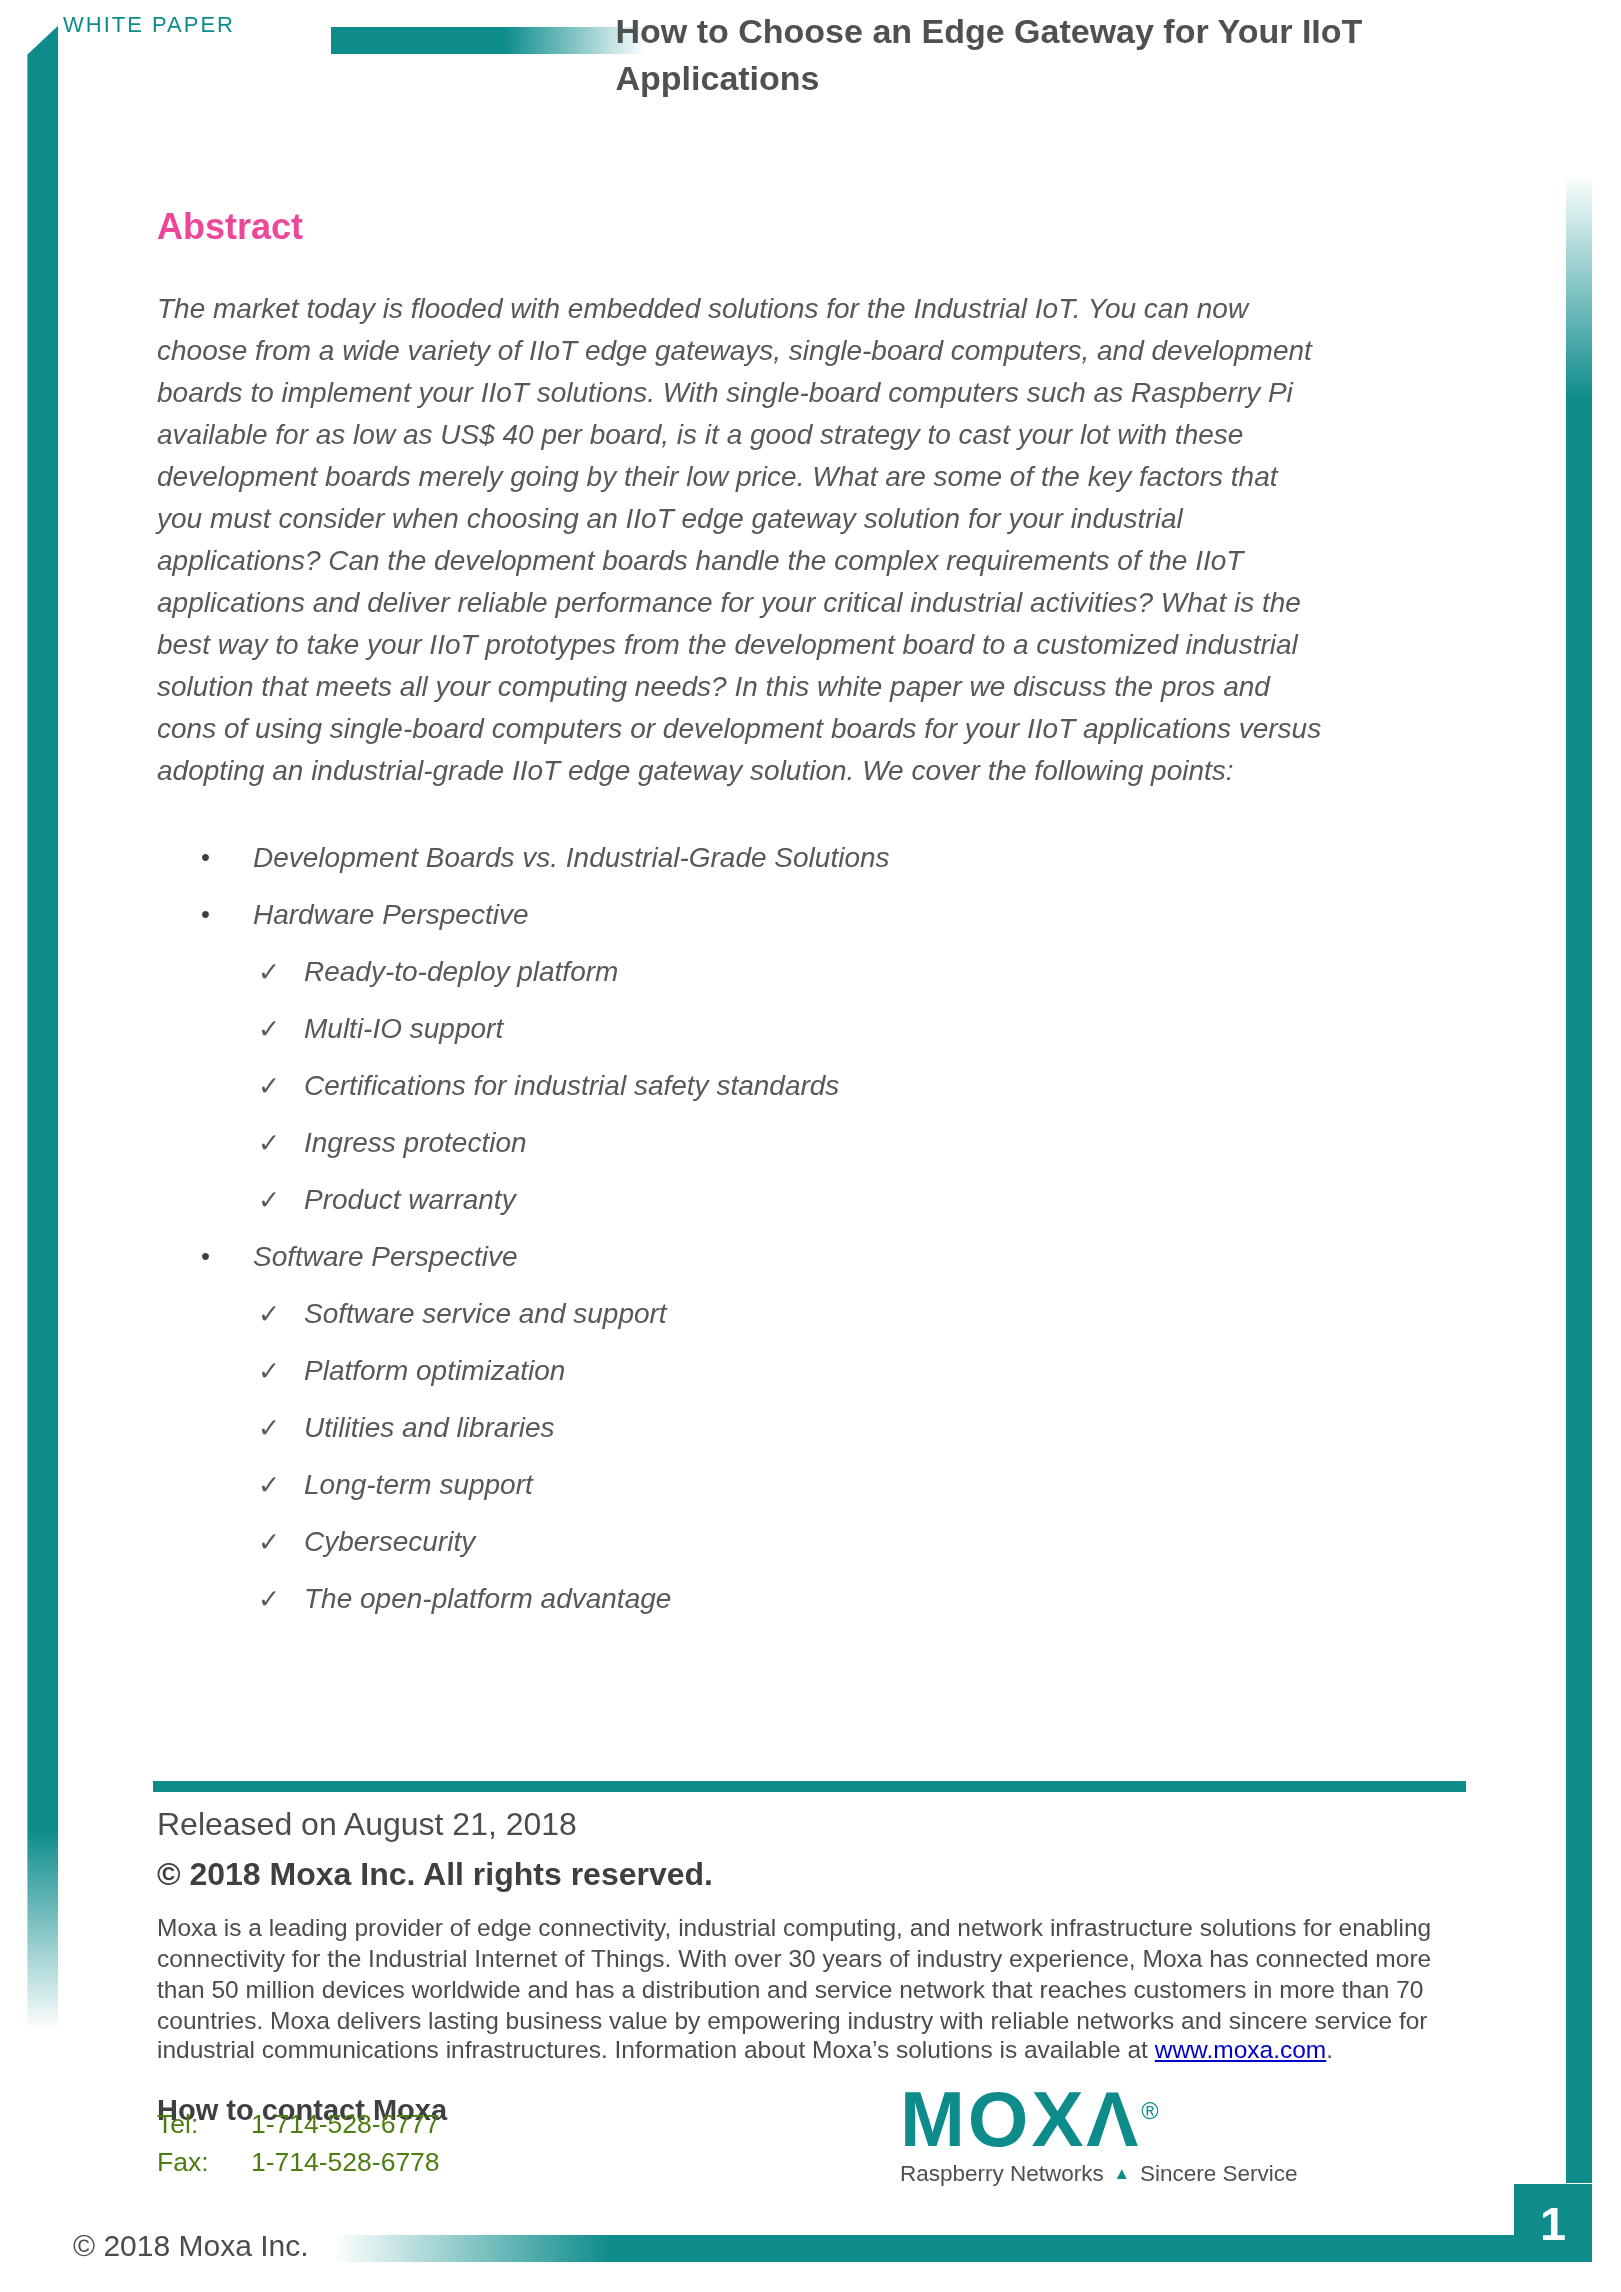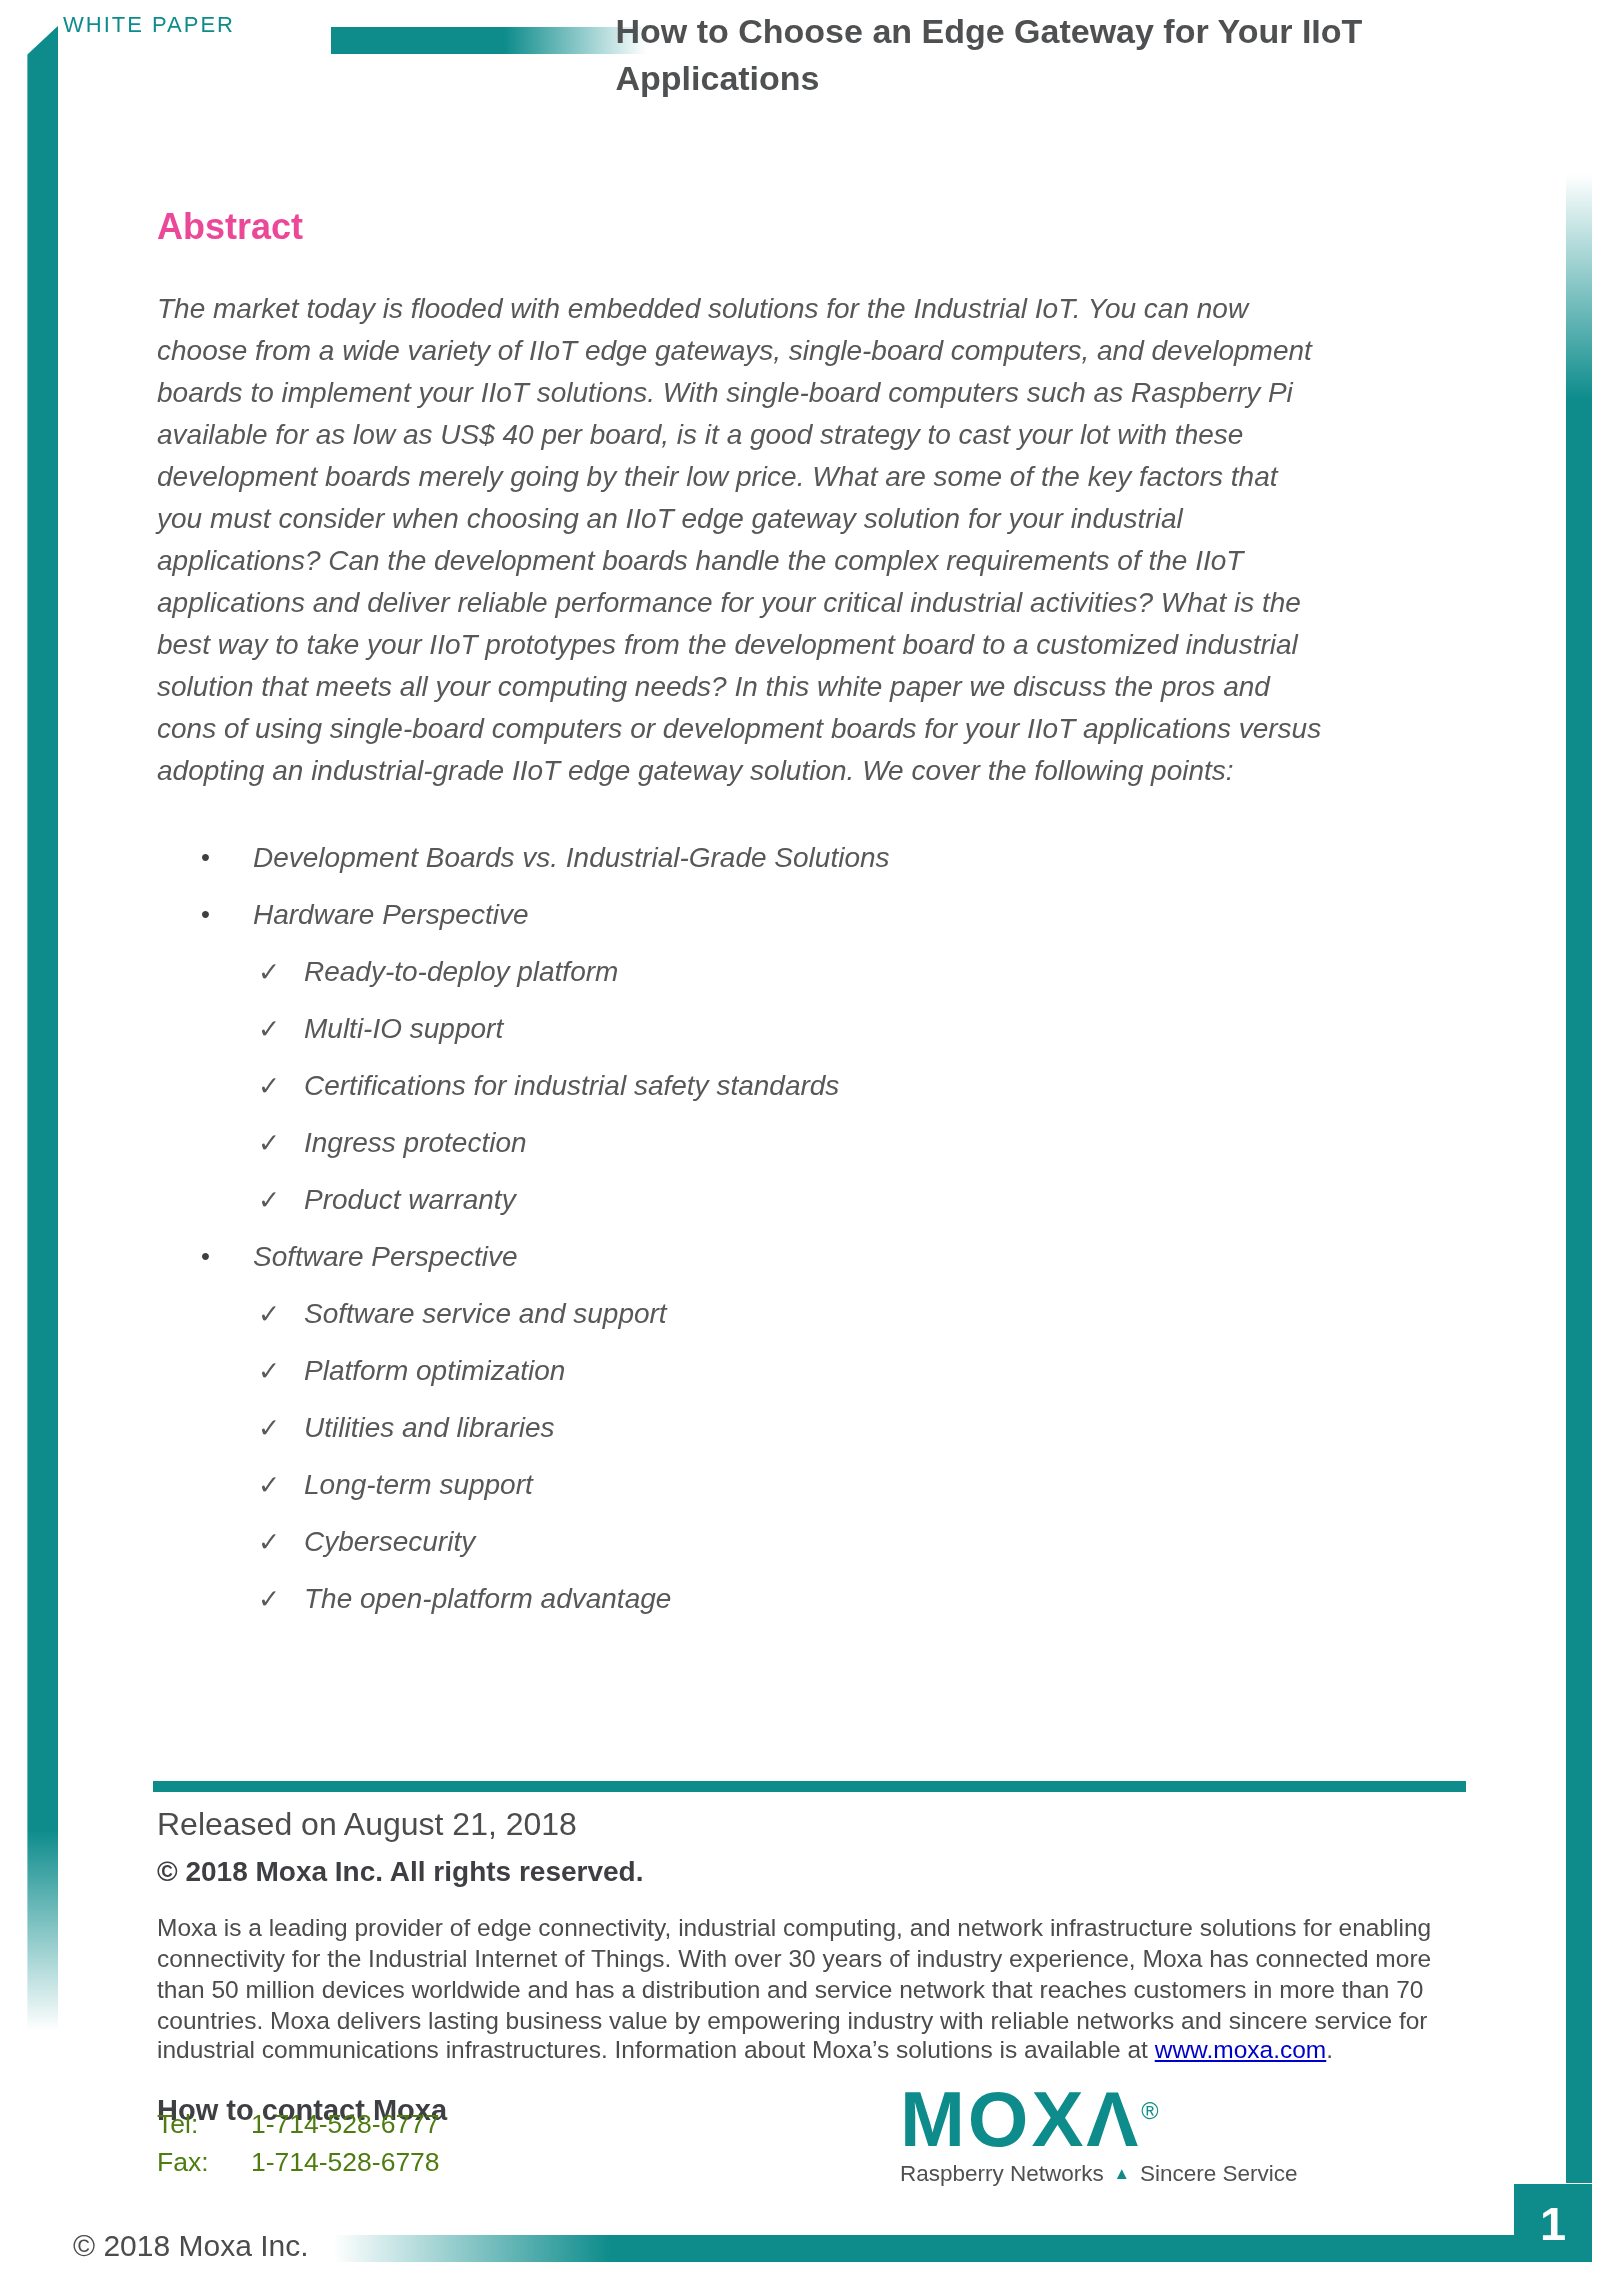--- a/index.html
+++ b/index.html
@@ -41,21 +41,21 @@
   .outline{position:absolute;left:157px;top:829px;width:1176px;}
   .li{display:flex;align-items:center;height:57px;font-size:28px;font-style:italic;color:#58585a;}
   .li .mk{font-style:normal;flex:0 0 auto;}
   .l1{padding-left:44px;}
   .l1 .mk{width:52px;font-size:25.5px;color:#3d3f42;}
   .l2{padding-left:101px;}
   .l2 .mk{width:46px;font-size:26.5px;color:#5a5a5a;}
   
   .divider{position:absolute;left:153px;top:1781px;width:1313px;height:10.8px;background:#0e8c8c;}
   .released{position:absolute;left:157px;top:1806px;font-size:32px;color:#4c4c4c;}
-  .rights{position:absolute;left:157px;top:1856px;font-size:28px;font-weight:bold;color:#3d3f42;}
+  .rights{position:absolute;left:157px;top:1856px;font-size:32px;font-weight:bold;color:#3d3f42;}
   .about{
     position:absolute;left:157px;top:1912px;width:1333px;
     font-size:24.5px;color:#4c4c4c;line-height:31px;white-space:pre-line;
   }
   .about-last{position:absolute;left:157px;top:2036px;font-size:24.5px;color:#4c4c4c;white-space:nowrap;}
   .link{color:#0000cc;text-decoration:underline;cursor:pointer;}
   .contact-h{position:absolute;left:157px;top:2070px;font-size:29px;font-weight:bold;color:#3d3f42;margin-top:24px;}
   .contact-row{position:absolute;left:157px;font-size:26.5px;color:#4d7c0f;display:flex;}
   .contact-row .lbl{width:94px;flex:0 0 auto;}
   .row-tel{top:2109px;}

